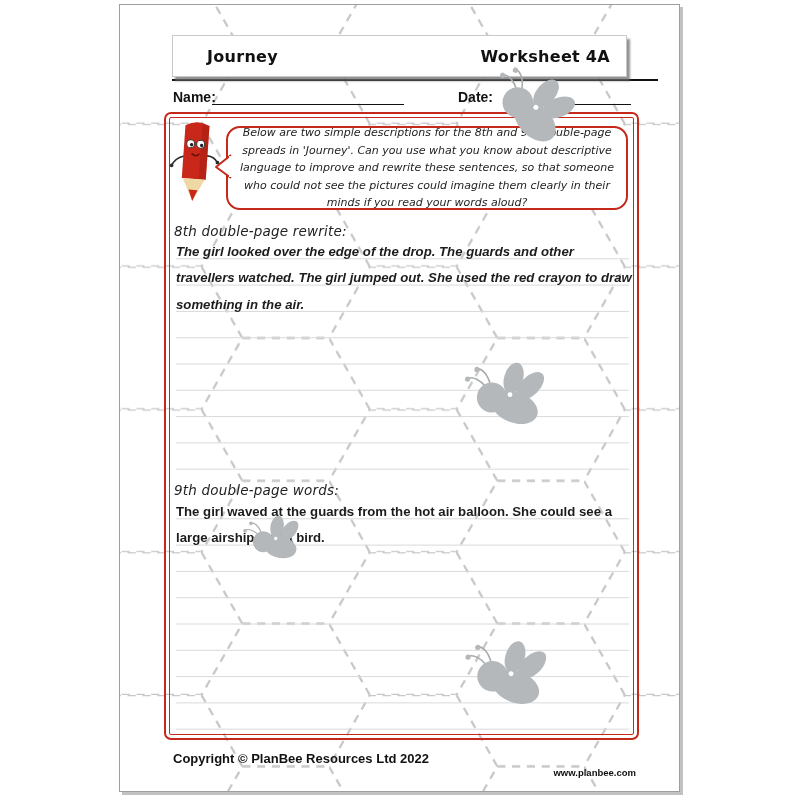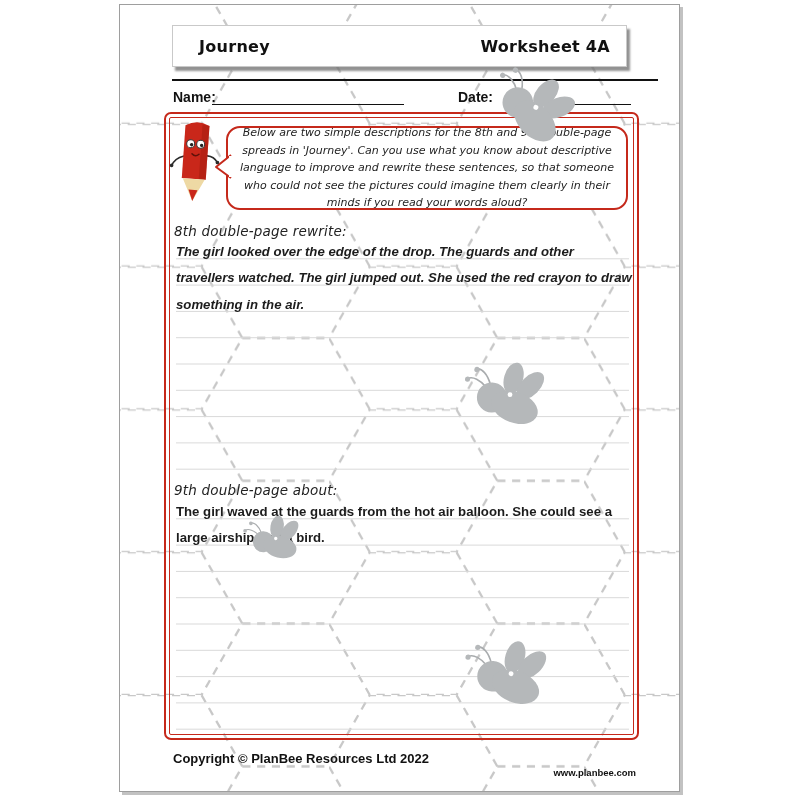--- a/index.html
+++ b/index.html
@@ -9,25 +9,25 @@
     overflow:hidden; font-family:"Liberation Sans", sans-serif;
   }
   .sheet {
     position:absolute; left:119px; top:4px; width:561px; height:788px;
     background:#fff; border:1.5px solid #9e9e9e;
     box-shadow:3px 3px 0 #c2c2c2;
   }
   .hexbg { position:absolute; left:0; top:0; width:100%; height:100%; pointer-events:none; }
 
   .header-box {
-    position:absolute; left:52px; top:20px; width:455px; height:42px;
+    position:absolute; left:52px; top:30px; width:455px; height:42px;
     background:#fff; border:1px solid #c9c9c9;
     box-shadow:3px 4px 2px rgba(110,110,110,.75);
     display:flex; align-items:center; justify-content:space-between;
-    padding:0 16px 0 26px; z-index:4;
+    padding:0 16px 0 34px; z-index:4;
   }
   .header-title, .header-worksheet {
     font-family:"DejaVu Sans", sans-serif; font-weight:bold; font-size:16px;
     letter-spacing:.3px; color:#111;
   }
   .header-underline {
     position:absolute; left:52px; top:74px; width:486px; height:2px;
     background:#111; z-index:3;
   }
   .field-row { position:absolute; left:0; top:84px; width:100%; z-index:3; }
@@ -166,21 +166,21 @@
         <rect x="15" y="2" width="3" height="21" fill="#ffffff"></rect>
       </svg>
       <p class="instruction">Below are two simple descriptions for the 8th and 9th double-page spreads in 'Journey'. Can you use what you know about descriptive language to improve and rewrite these sentences, so that someone who could not see the pictures could imagine them clearly in their minds if you read your words aloud?</p>
     </div>
 
     <div class="ruled-lines lines-1"></div>
     <div class="spread-heading heading-1">8th double-page rewrite:</div>
     <div class="spread-text text-1">The girl looked over the edge of the drop. The guards and other travellers watched. The girl jumped out. She used the red crayon to draw something in the air.</div>
 
     <div class="ruled-lines lines-2"></div>
-    <div class="spread-heading heading-2">9th double-page about:</div>
+    <div class="spread-heading heading-2">9th double-page words:</div>
     <div class="spread-text text-2">The girl waved at the guards from the hot air balloon. She could see a large airship and a bird.</div>
 
     <svg class="bee bee-top" viewBox="0 0 100 68">
         <use href="#bee"></use>
       </svg>
     <svg class="bee bee-middle" viewBox="0 0 100 68">
         <use href="#bee"></use>
       </svg>
     <svg class="bee bee-small" viewBox="0 0 100 68">
         <use href="#bee"></use>

